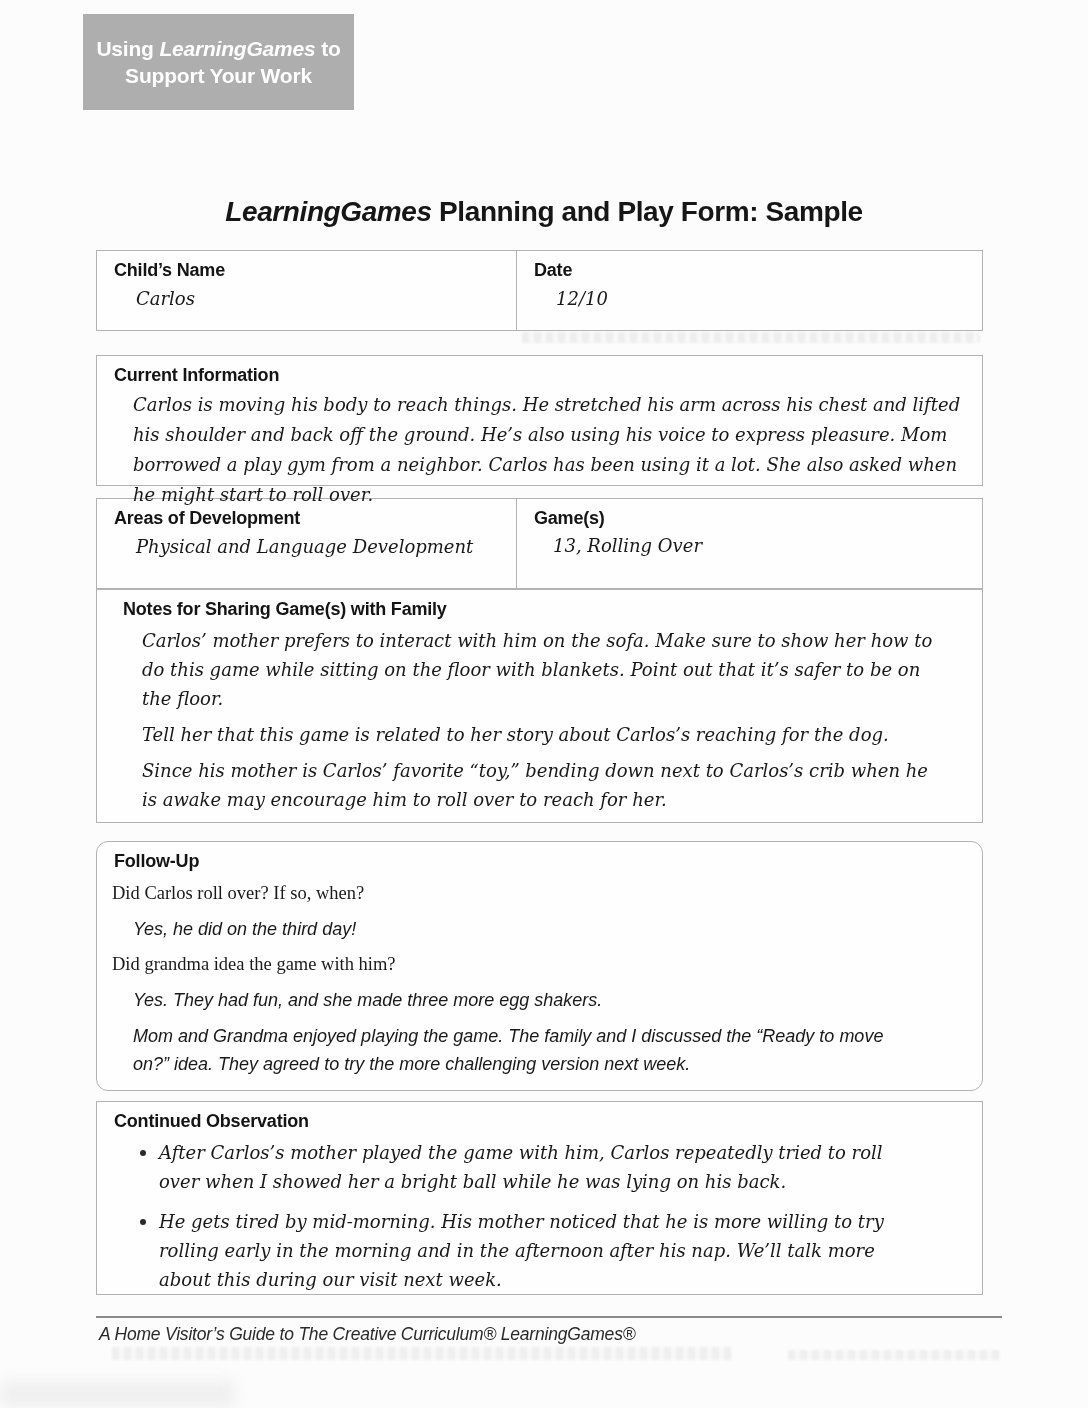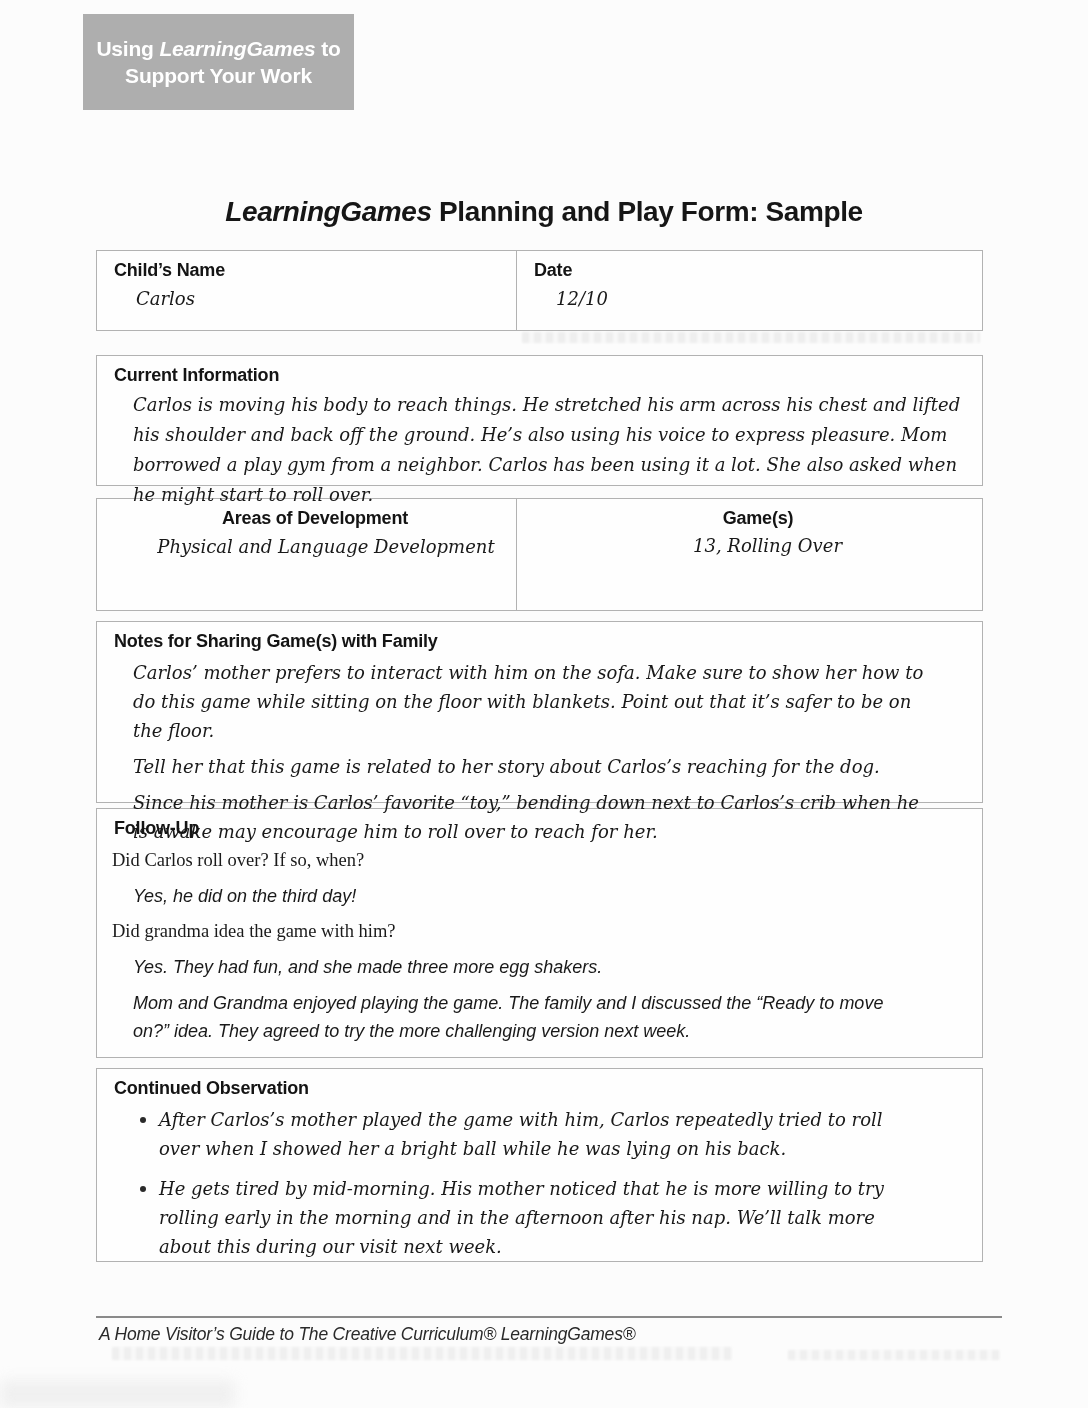--- a/index.html
+++ b/index.html
@@ -50,23 +50,23 @@
     font-size:18.5px;line-height:28px;color:#1a1a1a;
     margin:7px 0 0 15px;
   }
   .a{
     font-family:Liberation Sans, sans-serif;font-style:italic;
     font-size:18px;line-height:28px;color:#191919;
     margin:8px 0 0 36px;width:770px;
   }
   .b1{height:81px;}
   .b2{height:131px;margin-top:24px;}
-  .b3{height:113px;margin-top:12px;text-align:center;}
-  .b4{height:182px;margin-top:10px;}
-  .b5{height:250px;margin-top:5px;}
+  .b3{height:91px;margin-top:12px;}
+  .b4{height:234px;padding-left:9px;}
+  .b5{height:250px;margin-top:18px;border-radius:12px;}
   .b6{height:194px;margin-top:10px;}
   .ci-text{margin:4px 14px 0 36px;width:832px;}
   .game-item{margin:4px 0 10px 36px;line-height:26px;}
   .bullets{list-style:none;margin:6px 0 0 0;padding:0;}
   .bullets li{
     position:relative;margin:0 0 11px 62px;width:745px;
     font-family:"DejaVu Serif",serif;font-style:italic;
     font-size:18px;line-height:29px;color:#191919;
   }
   .bullets li::before{

